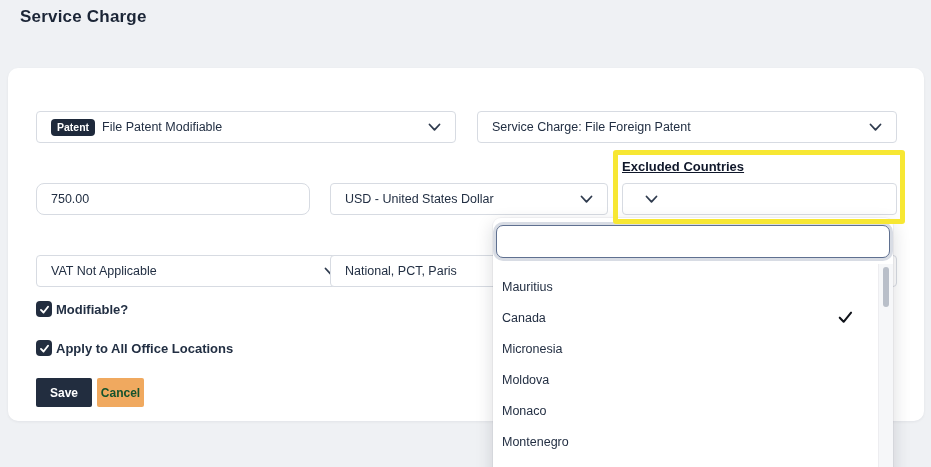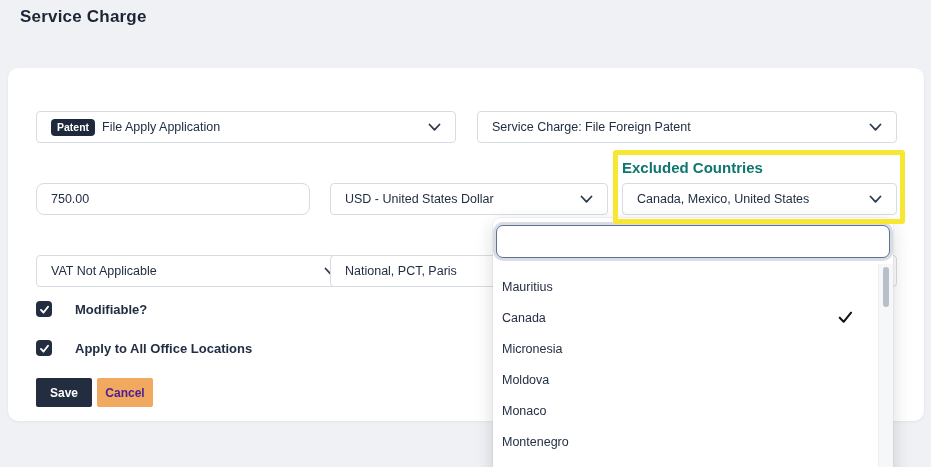--- a/index.html
+++ b/index.html
@@ -14,21 +14,21 @@
     position:absolute; left:20px; top:7px;
     font-size:17px; font-weight:700; color:#1b2536; letter-spacing:.2px;
   }
   .card {
     position:absolute; left:8px; top:68px; width:916px; height:353px;
     background:#ffffff; border-radius:10px;
     box-shadow:0 1px 3px rgba(16,24,40,.06);
     z-index:1;
   }
   .field-label {
-    position:absolute; font-size:15px; font-weight:700; color:#0f766e;
+    position:absolute; font-size:13px; font-weight:700; color:#0f172a;text-decoration:underline;
   }
   .box {
     position:absolute; height:32px; background:#fff;
     border:1px solid #d7dbe2; border-radius:4px;
     display:flex; align-items:center; padding:0 14px;
     font-size:12.5px; color:#222f43;
   }
   .box .grow { flex:1 1 auto; overflow:hidden; white-space:nowrap; }
   .chevron { flex:0 0 auto; margin-left:8px; display:flex; }
   .badge {
@@ -38,33 +38,33 @@
   .amount-input {
     position:absolute; height:32px; background:#fff;
     border:1px solid #d7dbe2; border-radius:8px;
     padding:0 14px; font-size:12.5px; color:#222f43; width:274px;
     font-family:"Liberation Sans", sans-serif; outline:none;
   }
   .highlight-ring {
     position:absolute; left:613px; top:150px; width:292px; height:74px;
     border:5px solid #f7e733; border-radius:3px; z-index:30; pointer-events:none;
   }
-  .checkbox-row { position:absolute; display:flex; align-items:flex-end; gap:23px; }
+  .checkbox-row { position:absolute; display:flex; align-items:flex-end; gap:4px; }
   .checkbox {
     width:16px; height:16px; background:#222d3f; border-radius:4px;
     display:flex; align-items:center; justify-content:center; flex:0 0 auto;
   }
   .checkbox-label { font-size:13px; font-weight:700; color:#222f43; }
   .btn {
     position:absolute; top:378px; height:29px; border:none; border-radius:2px;
     font-size:12px; font-weight:700; font-family:Liberation Sans, sans-serif;
     display:flex; align-items:center; justify-content:center; cursor:pointer;
   }
   .btn-save { left:36px; width:56px; background:#222d3f; color:#ffffff; }
-  .btn-cancel { left:97px; width:56px; background:#f0a95f; color:#4c1d95; }
+  .btn-cancel { left:97px; width:47px; background:#f0a95f; color:#14532d; }
   .dropdown-panel {
     position:absolute; left:493px; top:218px; width:400px; height:280px;
     background:#ffffff; border-radius:8px 8px 0 0;
     box-shadow:0 6px 18px rgba(16,24,40,.16), 0 0 0 1px rgba(16,24,40,.04);
     z-index:20;
   }
   .dropdown-search {
     position:absolute; left:3px; top:7px; width:394px; height:33px;
     border:1.5px solid #5f7090; border-radius:7px; background:#fff;
     box-shadow:0 0 0 3px rgba(125,140,165,.30);
@@ -93,21 +93,21 @@
 </head>
 <body>
 
 <div class="page-title">Service Charge</div>
 
 <div class="card"></div>
 
 <div class="field-label" style="left:36px; top:87px;">Foreign Firm Activity*</div>
 <div class="box" style="left:36px; top:111px; width:420px; z-index:2;">
   <span class="badge">Patent</span>
-  <span class="grow">File Apply Application</span>
+  <span class="grow">File Patent Modifiable</span>
   <span class="chevron">
     <svg width="13" height="9" viewBox="0 0 13 9">
         <path d="M1.5 1.5 L6.5 6.8 L11.5 1.5" stroke="#2f3b4e" stroke-width="1.8" fill="none" stroke-linecap="round" stroke-linejoin="round"></path>
       </svg>
   </span>
 </div>
 
 <div class="field-label" style="left:477px; top:87px;">Service Charge Name*</div>
 <div class="box" style="left:477px; top:111px; width:420px; z-index:2;gap:43px;">
   <span class="grow">Service Charge: File Foreign Patent</span>
@@ -126,21 +126,20 @@
   <span class="grow">USD - United States Dollar</span>
   <span class="chevron">
     <svg width="13" height="9" viewBox="0 0 13 9">
         <path d="M1.5 1.5 L6.5 6.8 L11.5 1.5" stroke="#2f3b4e" stroke-width="1.8" fill="none" stroke-linecap="round" stroke-linejoin="round"></path>
       </svg>
   </span>
 </div>
 
 <div class="field-label" style="left:622px; top:159px; z-index:2;">Excluded Countries</div>
 <div class="box" style="left:622px; top:183px; width:275px; z-index:2;">
-  <span class="grow">Canada, Mexico, United States</span>
   <span class="chevron">
     <svg width="13" height="9" viewBox="0 0 13 9">
         <path d="M1.5 1.5 L6.5 6.8 L11.5 1.5" stroke="#2f3b4e" stroke-width="1.8" fill="none" stroke-linecap="round" stroke-linejoin="round"></path>
       </svg>
   </span>
 </div>
 <div class="highlight-ring"></div>
 
 <div class="field-label" style="left:36px; top:231px;">VAT Applicable*</div>
 <div class="box" style="left:36px; top:255px; width:316px; z-index:2;">

